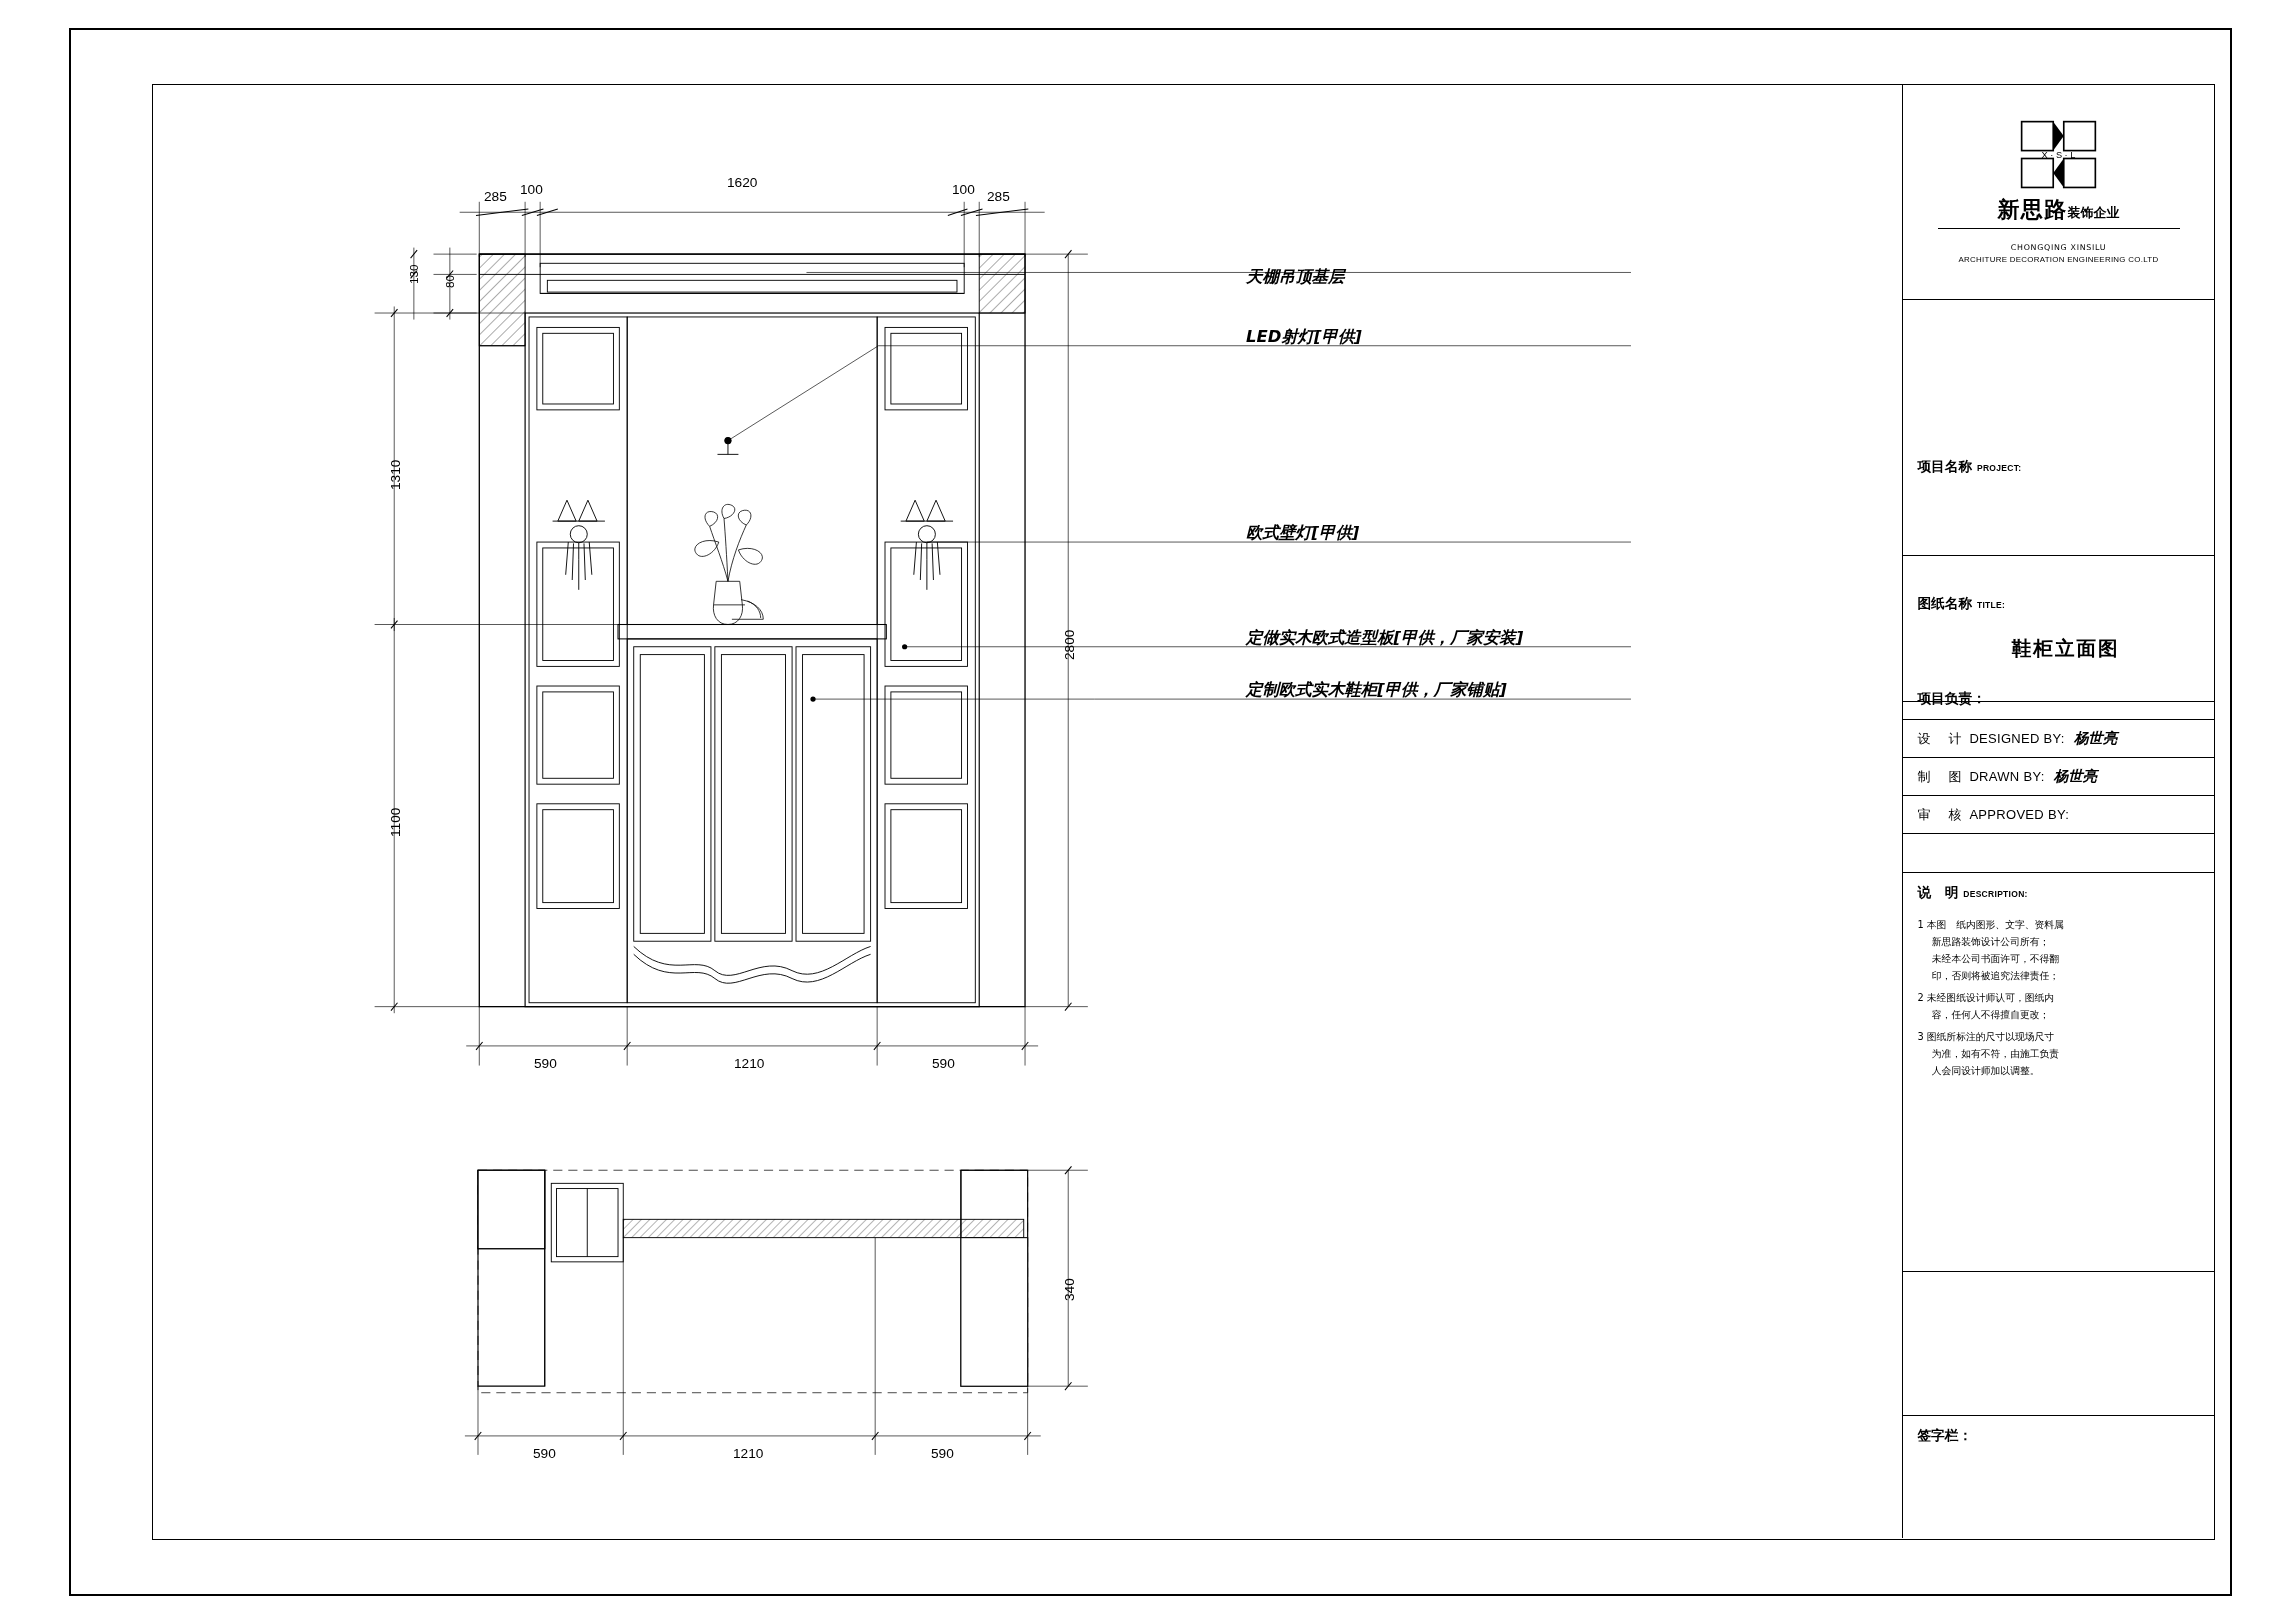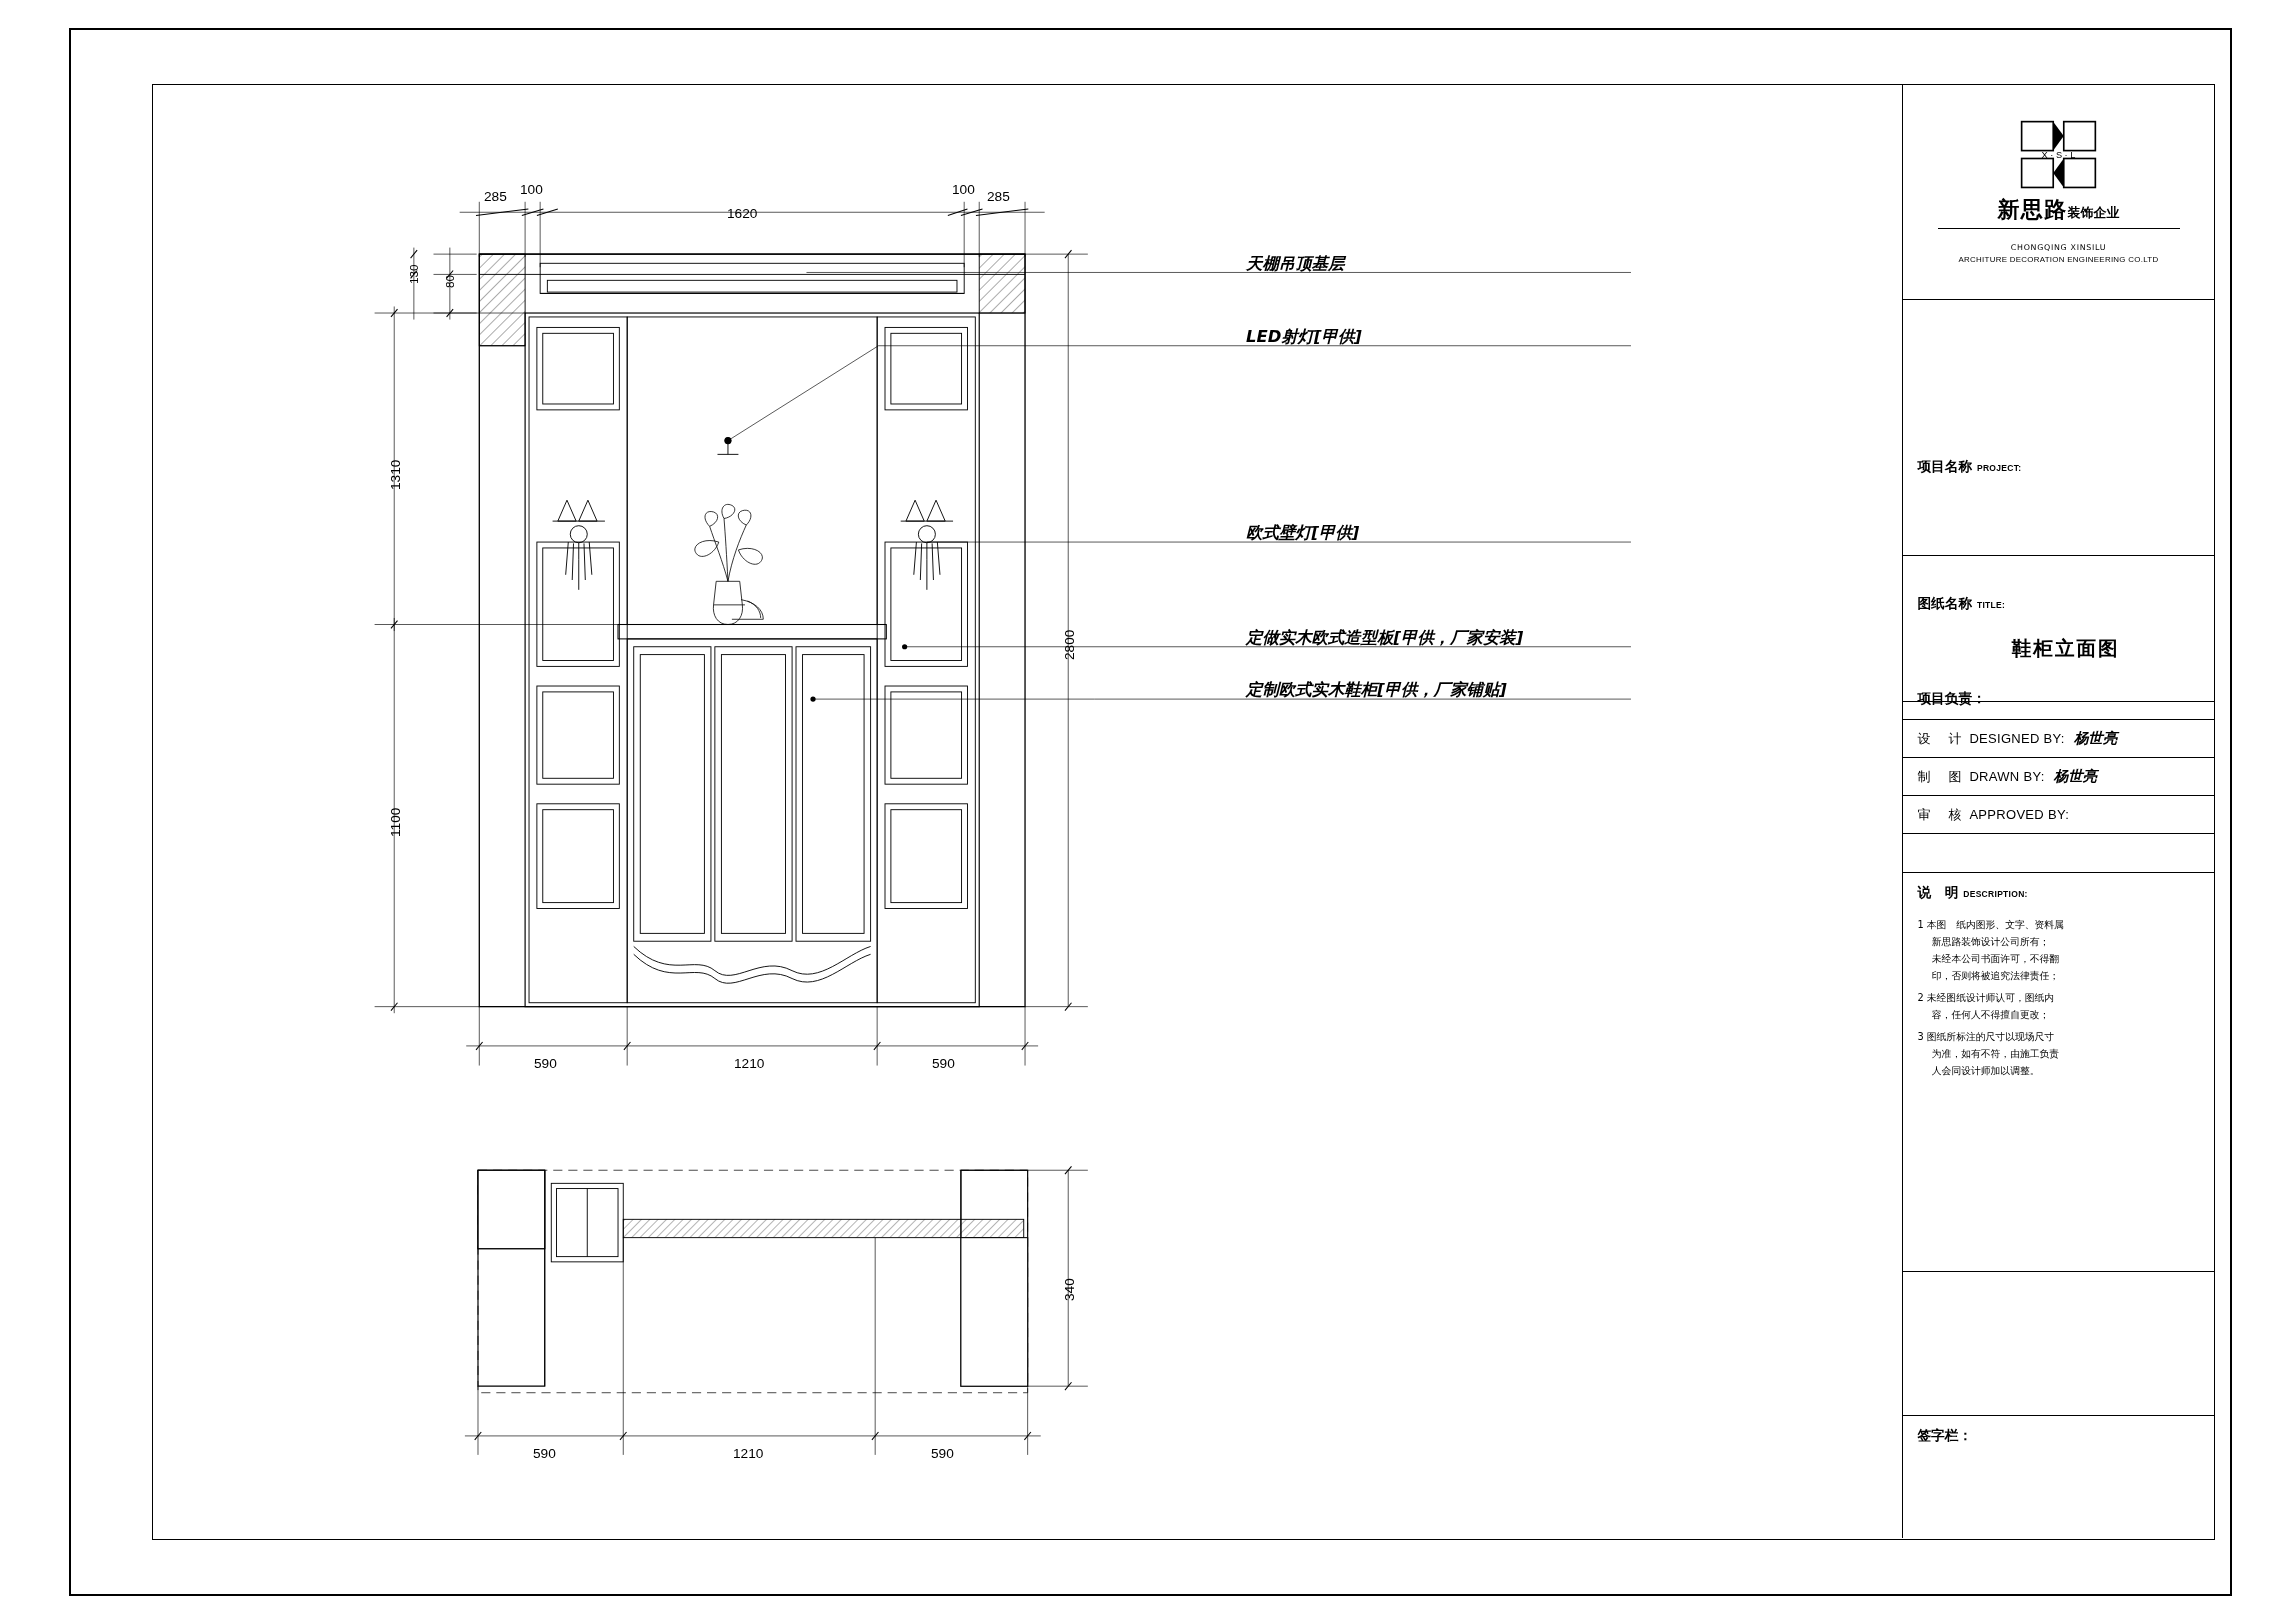--- a/index.html
+++ b/index.html
@@ -282,40 +282,40 @@
             <line x1="1100" y1="2072" x2="1110" y2="2060"></line>
             <line x1="1333" y1="2072" x2="1343" y2="2060"></line>
           </g>
         </g>
 
       </g>
     </svg>
 
     <div class="dim" style="left:332px;top:105px;">285</div>
     <div class="dim" style="left:368px;top:98px;">100</div>
-    <div class="dim" style="left:575px;top:122px;">1620</div>
+    <div class="dim" style="left:575px;top:91px;">1620</div>
     <div class="dim" style="left:800px;top:98px;">100</div>
     <div class="dim" style="left:835px;top:105px;">285</div>
 
     <div class="dimv" style="left:255px;top:200px;font-size:11.8px;">130</div>
     <div class="dimv" style="left:291px;top:204px;font-size:11.8px;">80</div>
     <div class="dimv" style="left:236px;top:406px;">1310</div>
     <div class="dimv" style="left:236px;top:753px;">1100</div>
     <div class="dimv" style="left:910px;top:576px;">2800</div>
 
     <div class="dim" style="left:382px;top:972px;">590</div>
     <div class="dim" style="left:582px;top:972px;">1210</div>
     <div class="dim" style="left:780px;top:972px;">590</div>
 
     <div class="dimv" style="left:910px;top:1217px;">340</div>
     <div class="dim" style="left:381px;top:1362px;">590</div>
     <div class="dim" style="left:581px;top:1362px;">1210</div>
     <div class="dim" style="left:779px;top:1362px;">590</div>
 
-    <div class="note" style="left:1094px;top:169px;">天棚吊顶基层</div>
+    <div class="note" style="left:1094px;top:182px;">天棚吊顶基层</div>
     <div class="note" style="left:1094px;top:242px;">LED射灯[甲供]</div>
     <div class="note" style="left:1094px;top:438px;">欧式壁灯[甲供]</div>
     <div class="note" style="left:1094px;top:543px;">定做实木欧式造型板[甲供，厂家安装]</div>
     <div class="note" style="left:1094px;top:595px;">定制欧式实木鞋柜[甲供，厂家铺贴]</div>
 
   </div>
 
   <div class="titleblock">
 
     <div class="tb-cell logo-box">

